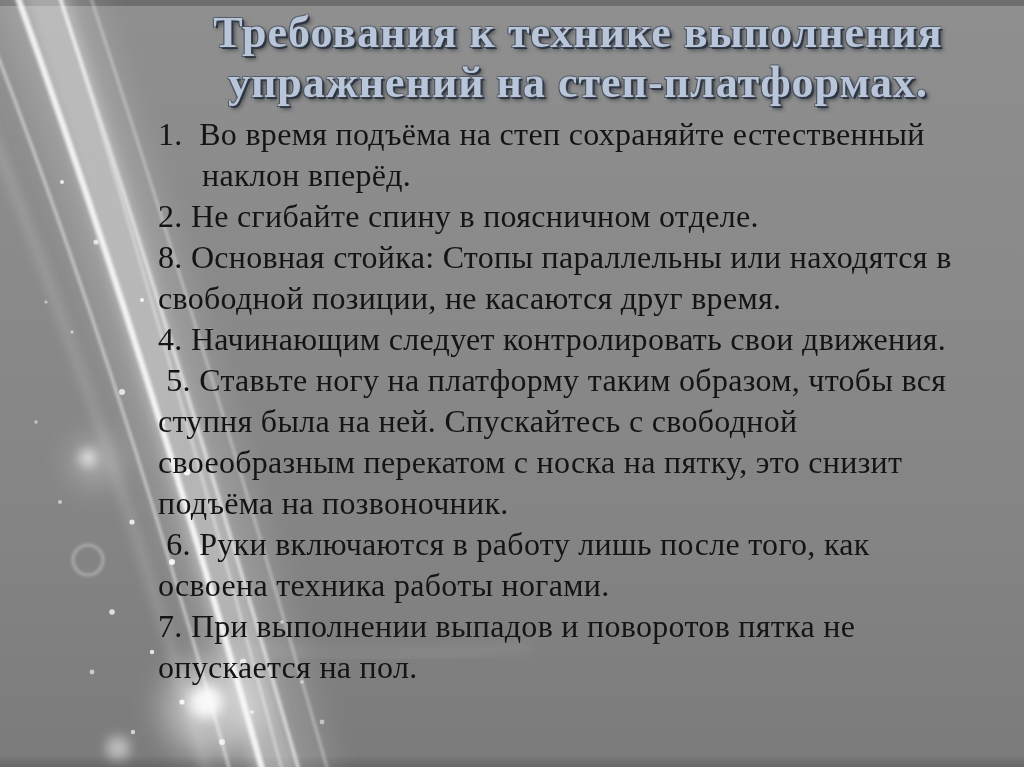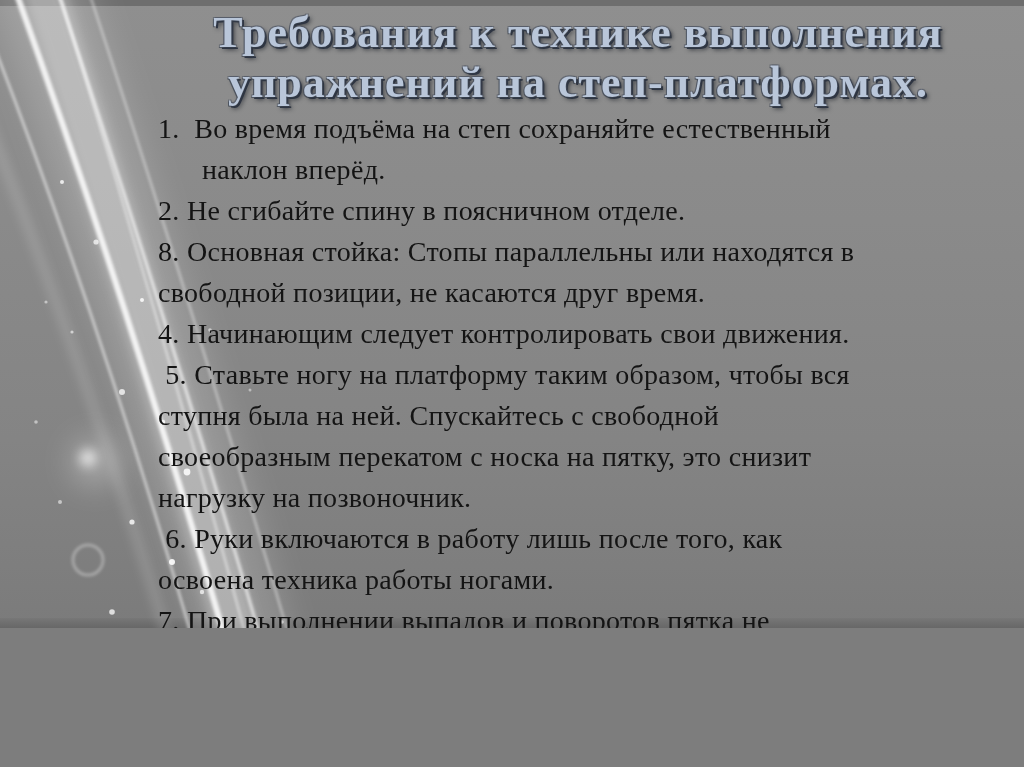--- a/index.html
+++ b/index.html
@@ -1,37 +1,37 @@
 <!DOCTYPE html>
 <html><head>
 <meta charset="utf-8">
 <style>
   html,body{margin:0;padding:0;}
   body{width:1024px;height:767px;overflow:hidden;background:#7d7d7d;}
   .slide{
-    position:relative;width:1024px;height:628px;overflow:hidden;
+    position:relative;width:1024px;height:767px;overflow:hidden;
     background:linear-gradient(180deg,#8f8f8f 0%,#8a8a8a 35%,#848484 70%,#7b7b7b 100%);
     font-family:"Liberation Serif","DejaVu Serif",serif;
   }
   .edge-strip{position:absolute;left:0;right:0;background:#6e6e6e;z-index:1;}
   .edge-strip.top{top:0;height:6px;}
   .edge-strip.bottom{bottom:0;height:10px;background:linear-gradient(180deg,#777 0%,#676767 100%);}
   .streaks{position:absolute;left:0;top:0;z-index:2;pointer-events:none;}
   .content{position:absolute;left:158px;top:8px;width:840px;z-index:3;}
   .title{
     text-align:center;font-weight:bold;font-size:44px;line-height:50px;
     color:#b9c6d9;letter-spacing:1px;
     text-shadow:
       -1px -1px 0 rgba(74,82,96,.55),
        1px -1px 0 rgba(74,82,96,.55),
       -1px  1px 0 rgba(57,65,78,.7),
        2px  2px 0 #2e3542,
        3px  3px 4px rgba(20,24,32,.65);
   }
-  .body{margin-top:0;font-size:28px;line-height:41px;color:#141414;letter-spacing:.3px;}
+  .body{margin-top:6px;font-size:32px;line-height:41px;color:#141414;letter-spacing:.3px;}
   .body-line{white-space:pre;}
   .body-line.wrap-indent{padding-left:44px;font-family:Liberation Serif, serif;}
 </style>
 </head>
 <body>
 
 <div class="slide">
 
   <div class="edge-strip top"></div>
   <div class="edge-strip bottom"></div>
@@ -105,21 +105,21 @@
     <div class="body">
       <div class="body-line">1.  Во время подъёма на степ сохраняйте естественный</div>
       <div class="body-line wrap-indent">наклон вперёд.</div>
       <div class="body-line">2. Не сгибайте спину в поясничном отделе.</div>
       <div class="body-line">8. Основная стойка: Стопы параллельны или находятся в</div>
       <div class="body-line">свободной позиции, не касаются друг время.</div>
       <div class="body-line">4. Начинающим следует контролировать свои движения.</div>
       <div class="body-line"> 5. Ставьте ногу на платформу таким образом, чтобы вся</div>
       <div class="body-line">ступня была на ней. Спускайтесь с свободной</div>
       <div class="body-line">своеобразным перекатом с носка на пятку, это снизит</div>
-      <div class="body-line">нагрузку на позвоночник.</div>
+      <div class="body-line">подъёма на позвоночник.</div>
       <div class="body-line"> 6. Руки включаются в работу лишь после того, как</div>
       <div class="body-line">освоена техника работы ногами.</div>
       <div class="body-line">7. При выполнении выпадов и поворотов пятка не</div>
       <div class="body-line">опускается на пол.</div>
     </div>
   </div>
 
 </div>
 
 </body></html>

